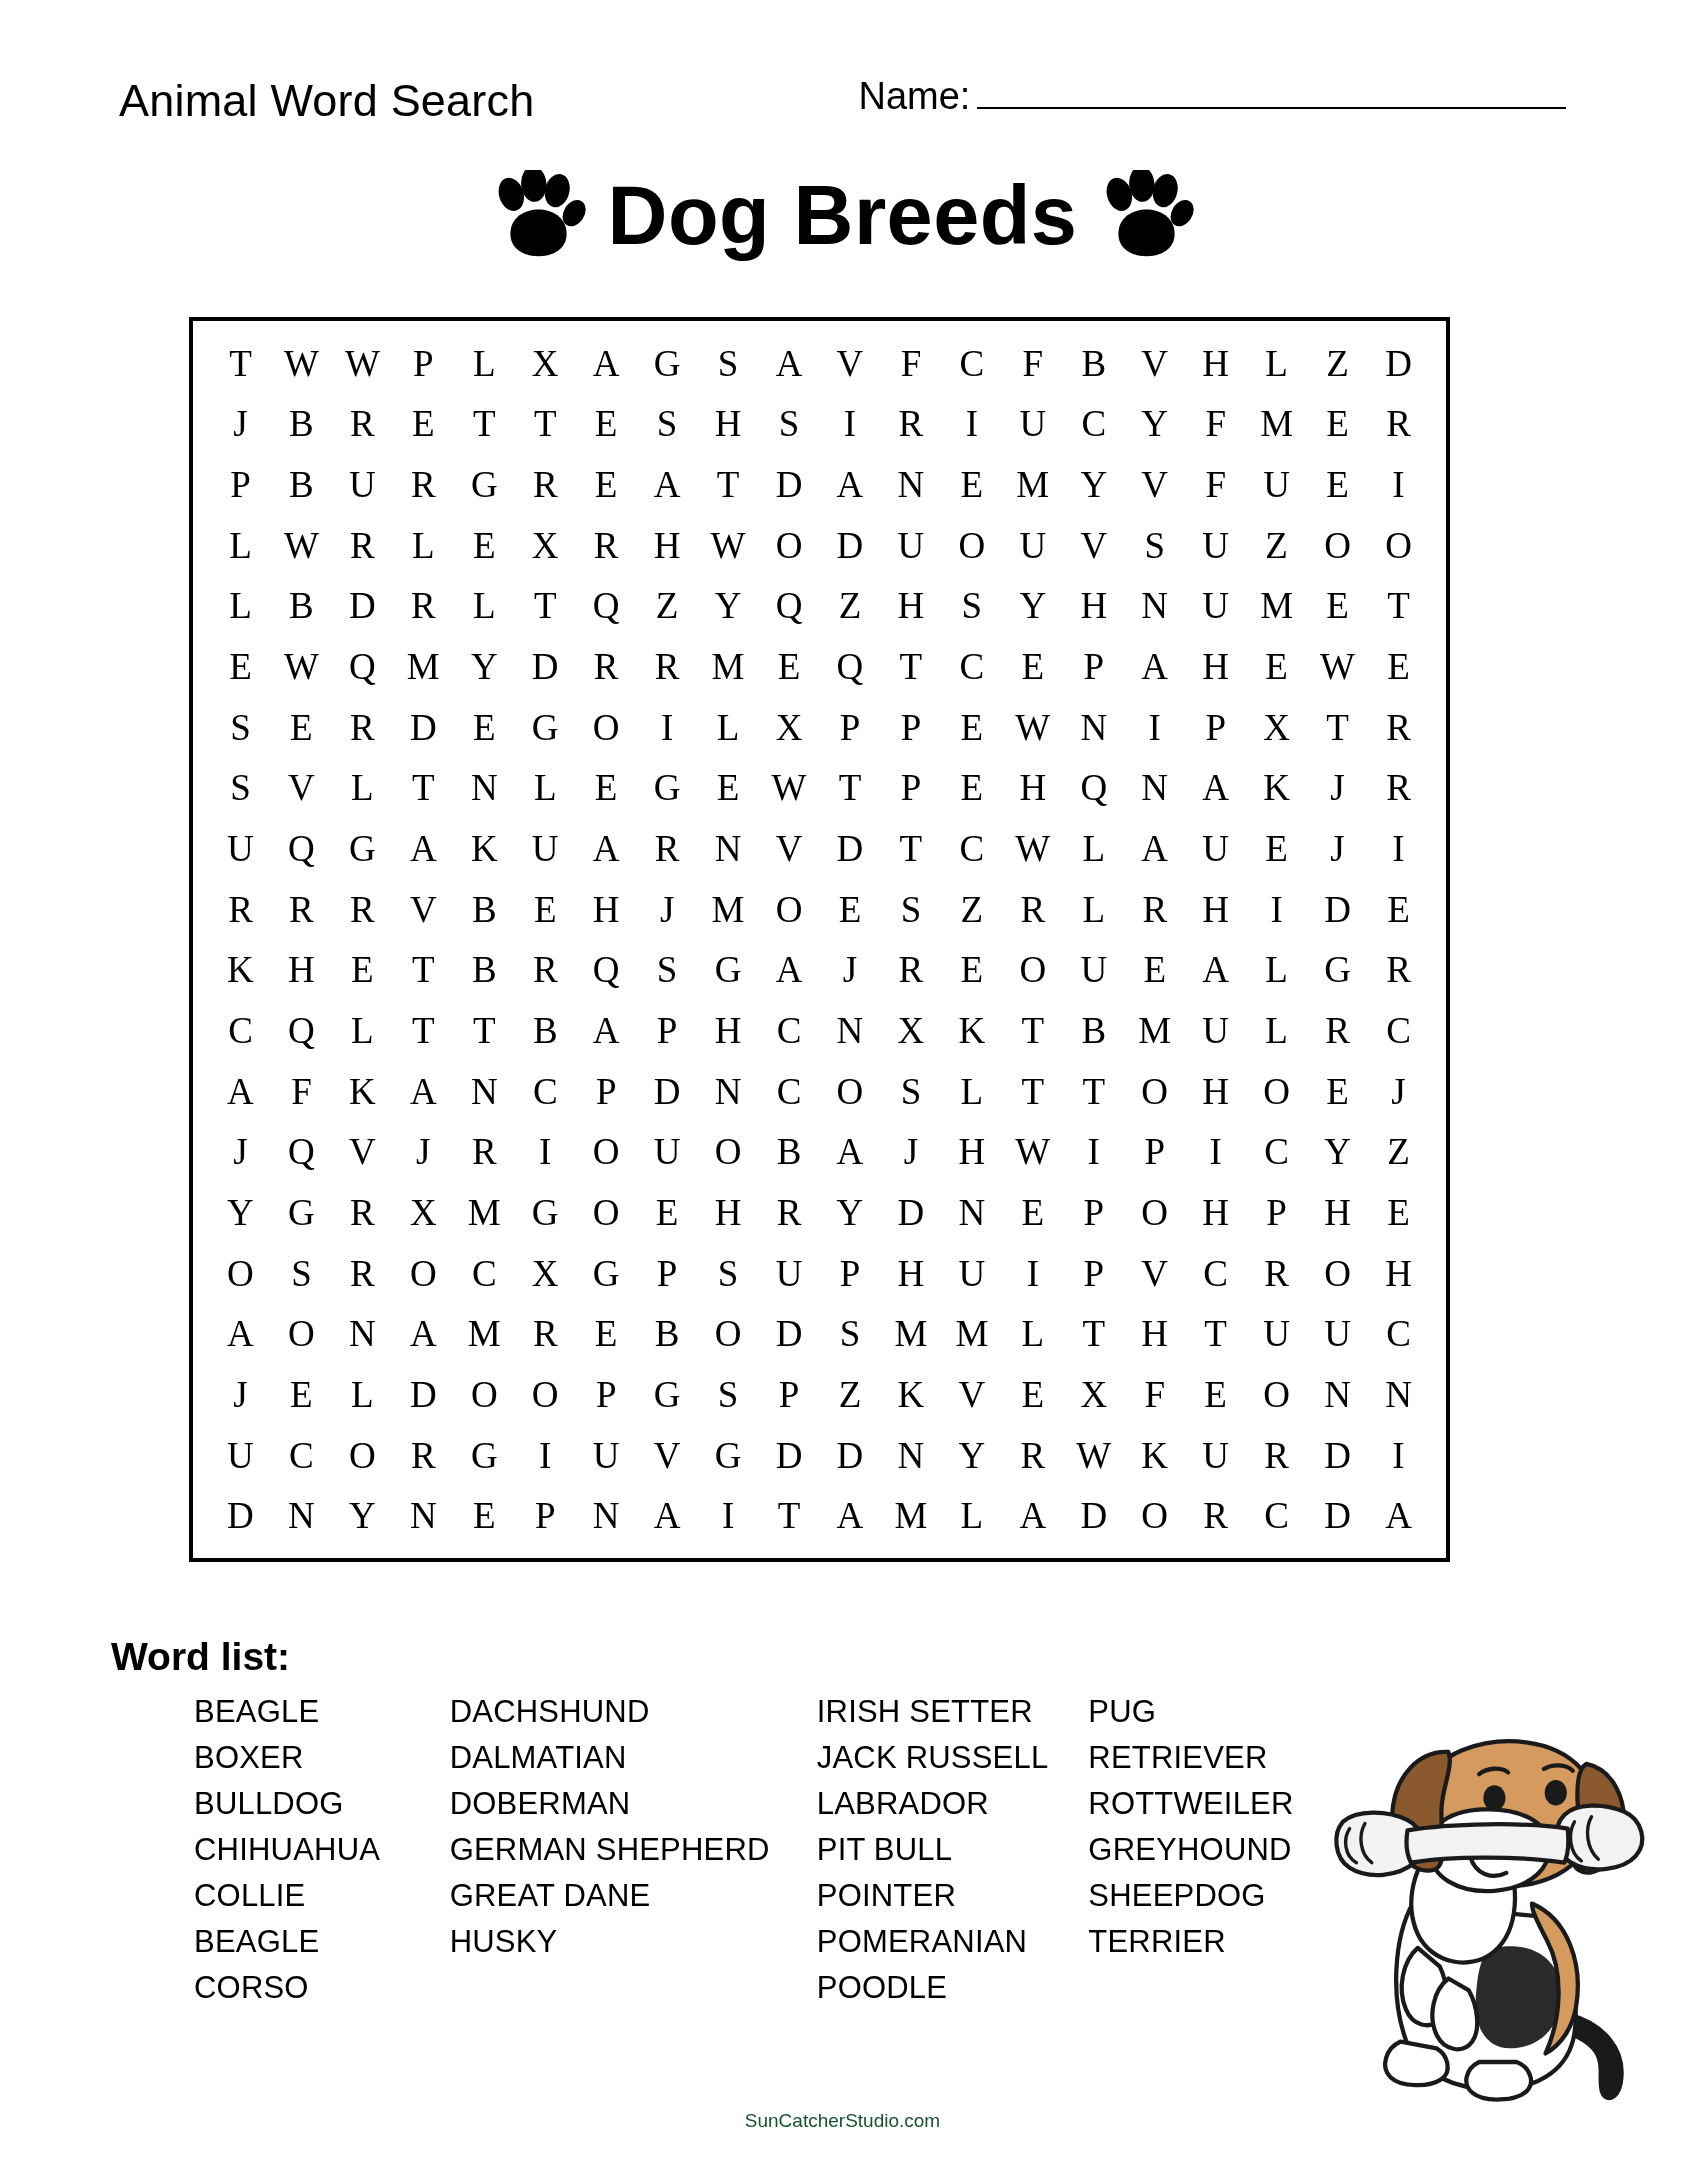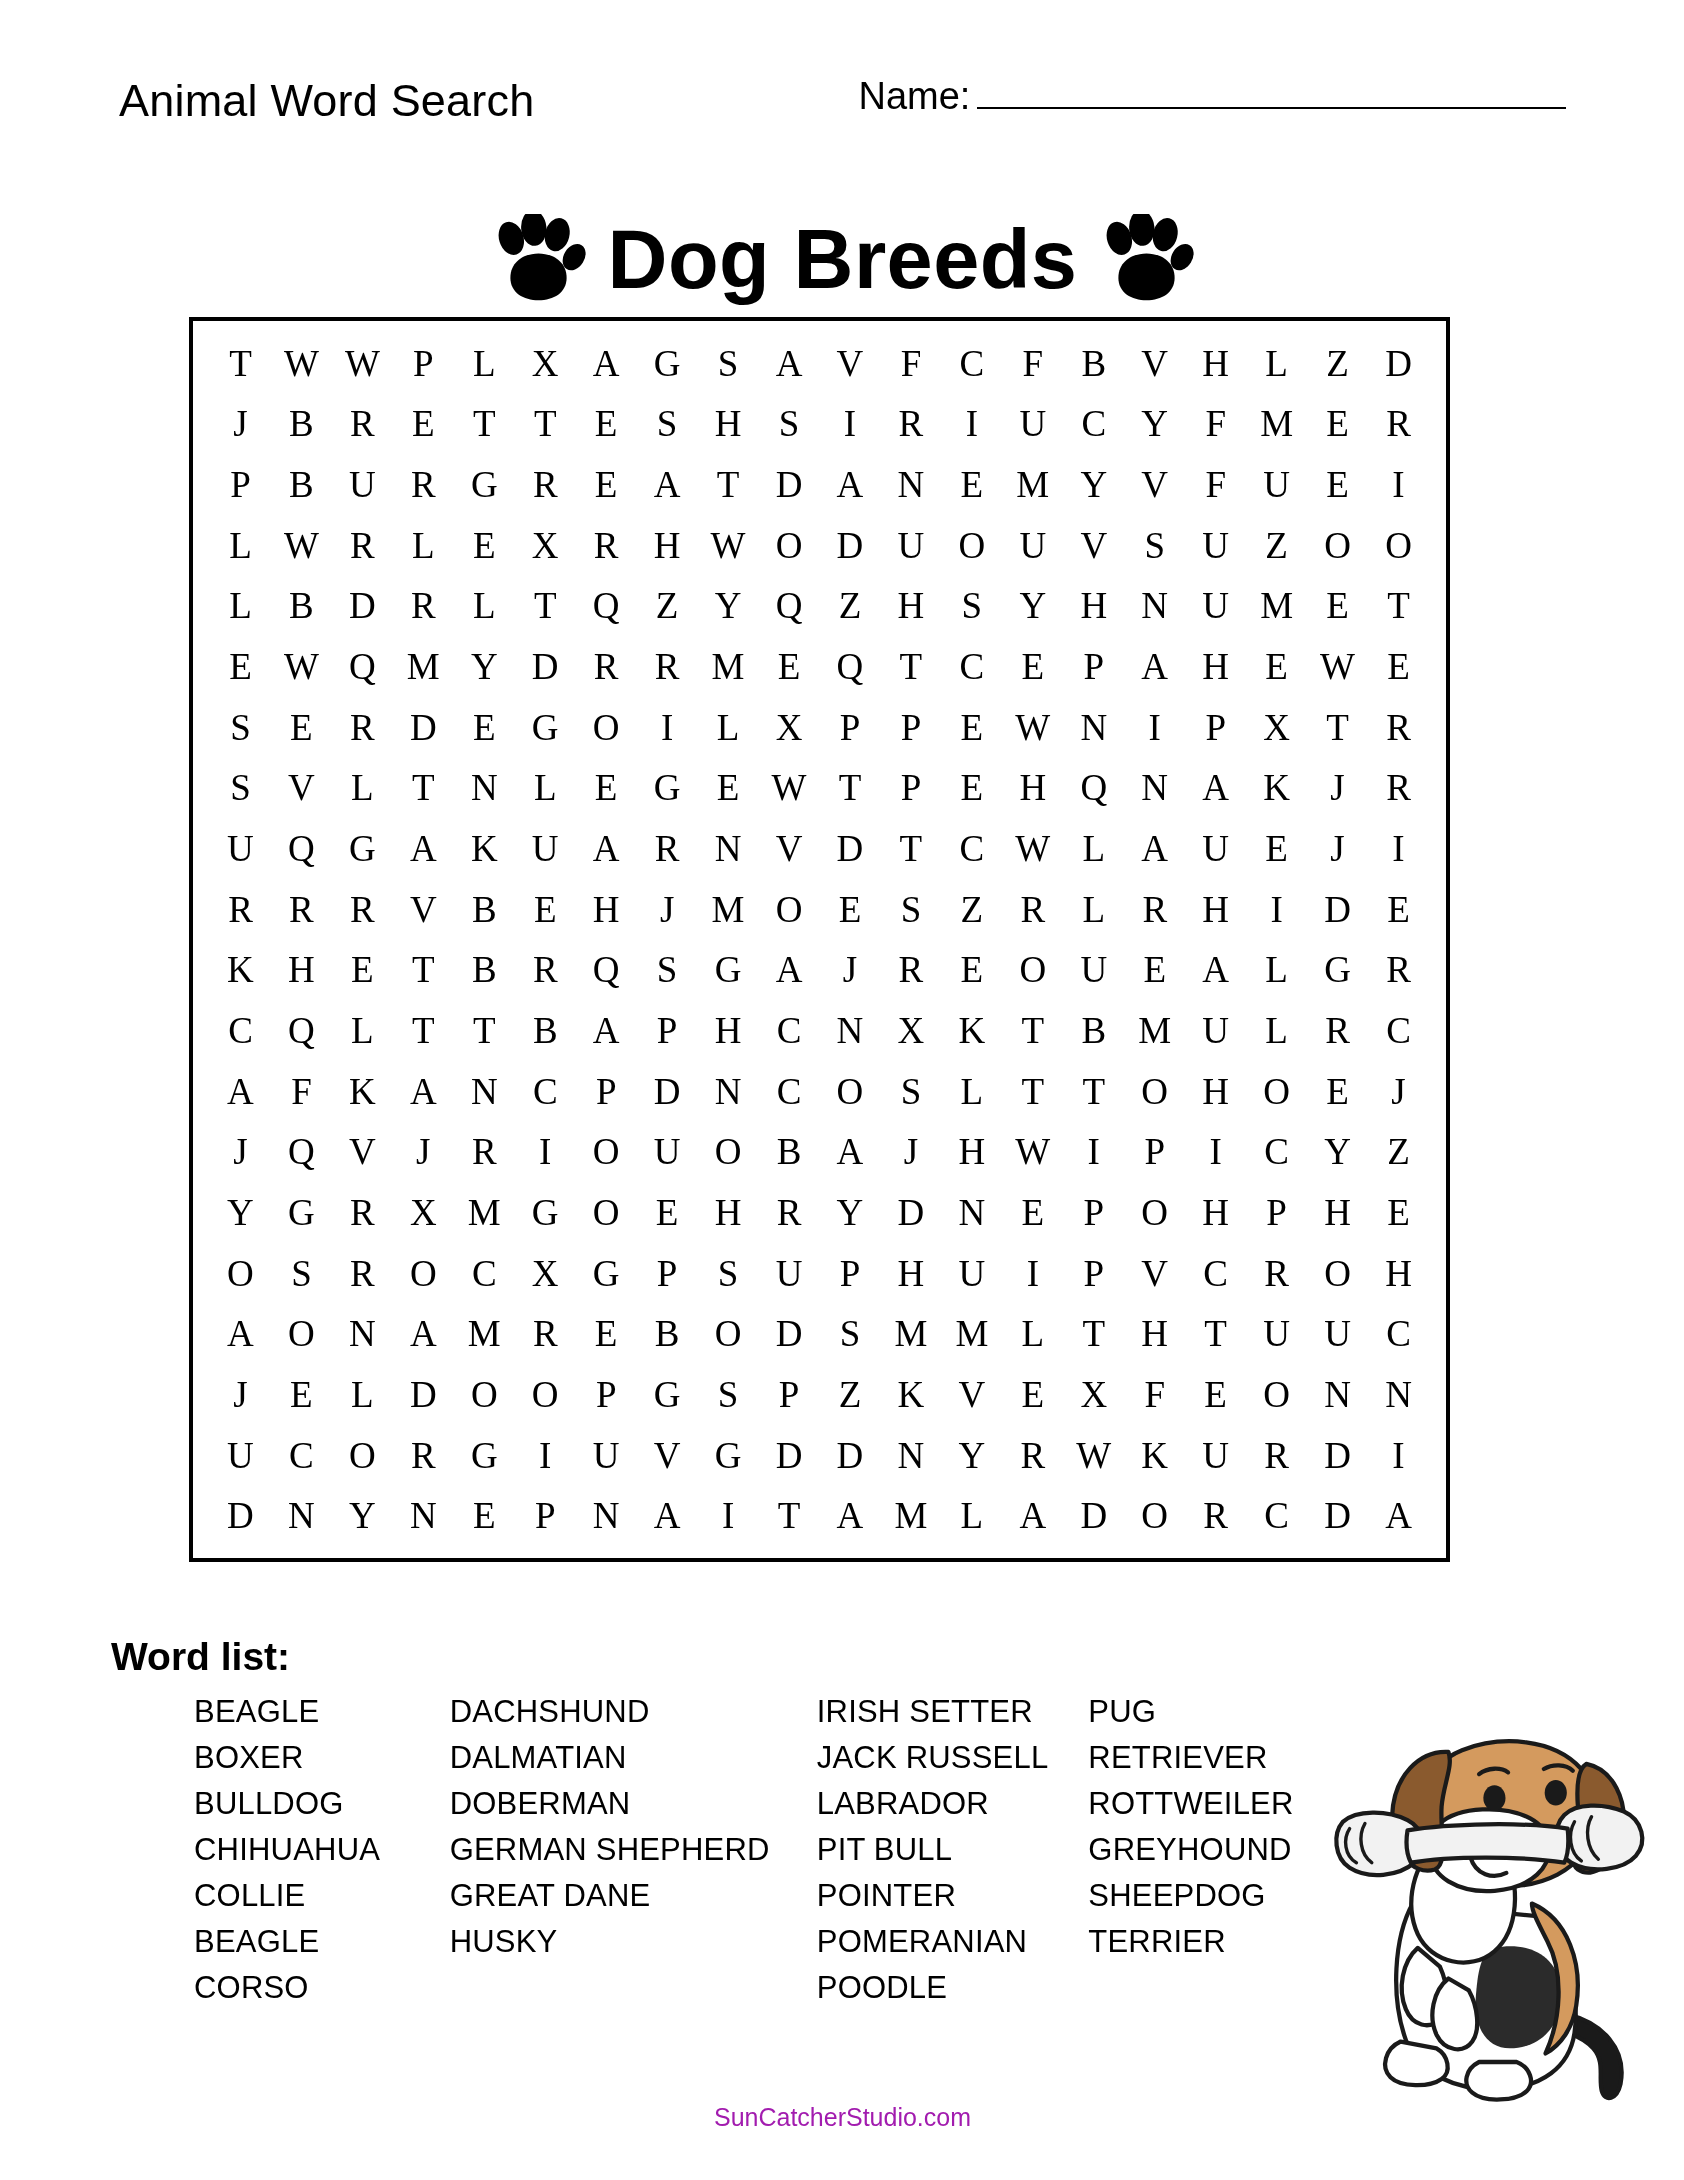--- a/index.html
+++ b/index.html
@@ -62,21 +62,20 @@
   
   .puzzle-title-row {
     position: absolute;
     top: 170px;
     left: 0;
     width: 100%;
     display: flex;
     justify-content: center;
     align-items: center;
     gap: 22px;
-    margin-top: 44px;
   }
   .puzzle-title {
     font-size: 83px;
     font-weight: 700;
     letter-spacing: 0.4px;
     line-height: 1;
   }
   .paw {
     width: 95px;
     height: 90px;
@@ -144,22 +143,22 @@
     margin-left: 40px;
   }
 
   
   .footer {
     position: absolute;
     bottom: 49px;
     left: 0;
     width: 100%;
     text-align: center;
-    font-size: 25px;
-    color: #a21caf;
+    font-size: 19px;
+    color: #14532d;
   }
 
   
   .dog-art {
     position: absolute;
     left: 1312px;
     top: 1648px;
     width: 341px;
     height: 460px;
   }

